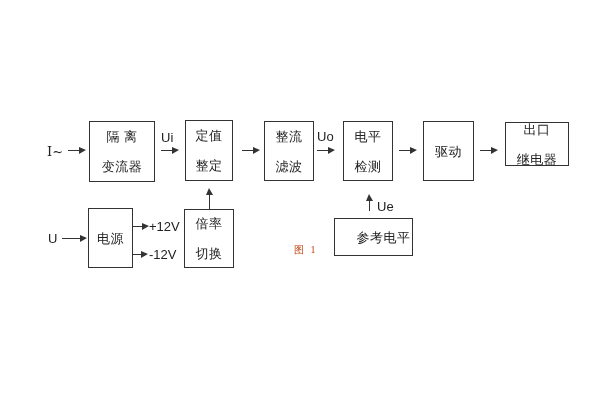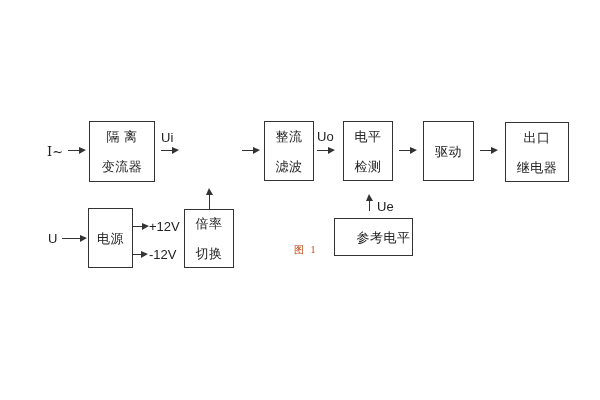--- a/index.html
+++ b/index.html
@@ -72,36 +72,40 @@
 </head>
 <body>
 
 <div id="canvas">
 
   <div class="box" style="left:89px; top:121px; width:66px; height:61px;">
     <span>隔 离</span>
     <span>变流器</span>
   </div>
 
+  <div class="box" style="left:185px; top:120px; width:48px; height:61px;">
+    <span>定值</span>
+    <span>整定</span>
+  </div>
 
   <div class="box" style="left:264px; top:121px; width:50px; height:60px;">
     <span>整流</span>
     <span>滤波</span>
   </div>
 
   <div class="box" style="left:343px; top:121px; width:50px; height:60px;">
     <span>电平</span>
     <span>检测</span>
   </div>
 
   <div class="box" style="left:423px; top:121px; width:51px; height:60px;">
     <span>驱动</span>
   </div>
 
-  <div class="box" style="left:505px; top:122px; width:64px; height:60px;">
+  <div class="box" style="left:505px; top:122px; width:64px; height:44px;">
     <span>出口</span>
     <span>继电器</span>
   </div>
 
   <div class="box" style="left:88px; top:208px; width:45px; height:60px;justify-content:center;">
     <span>电源</span>
   </div>
 
   <div class="box" style="left:184px; top:209px; width:50px; height:59px;">
     <span>倍率</span>

